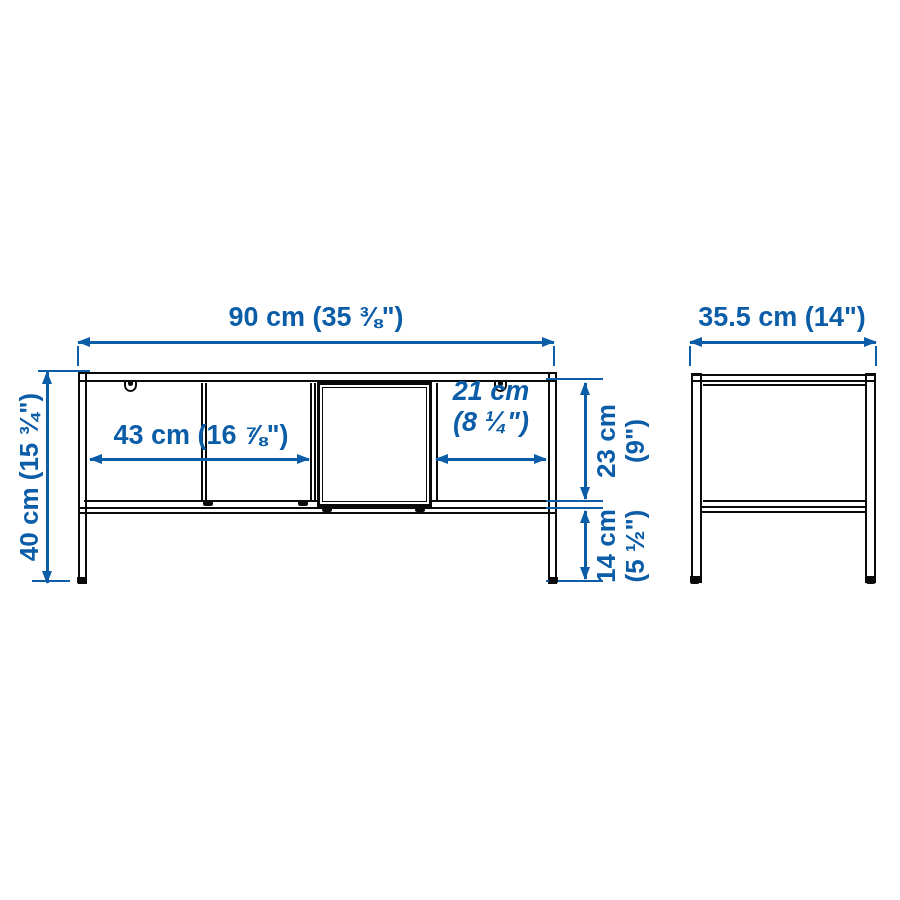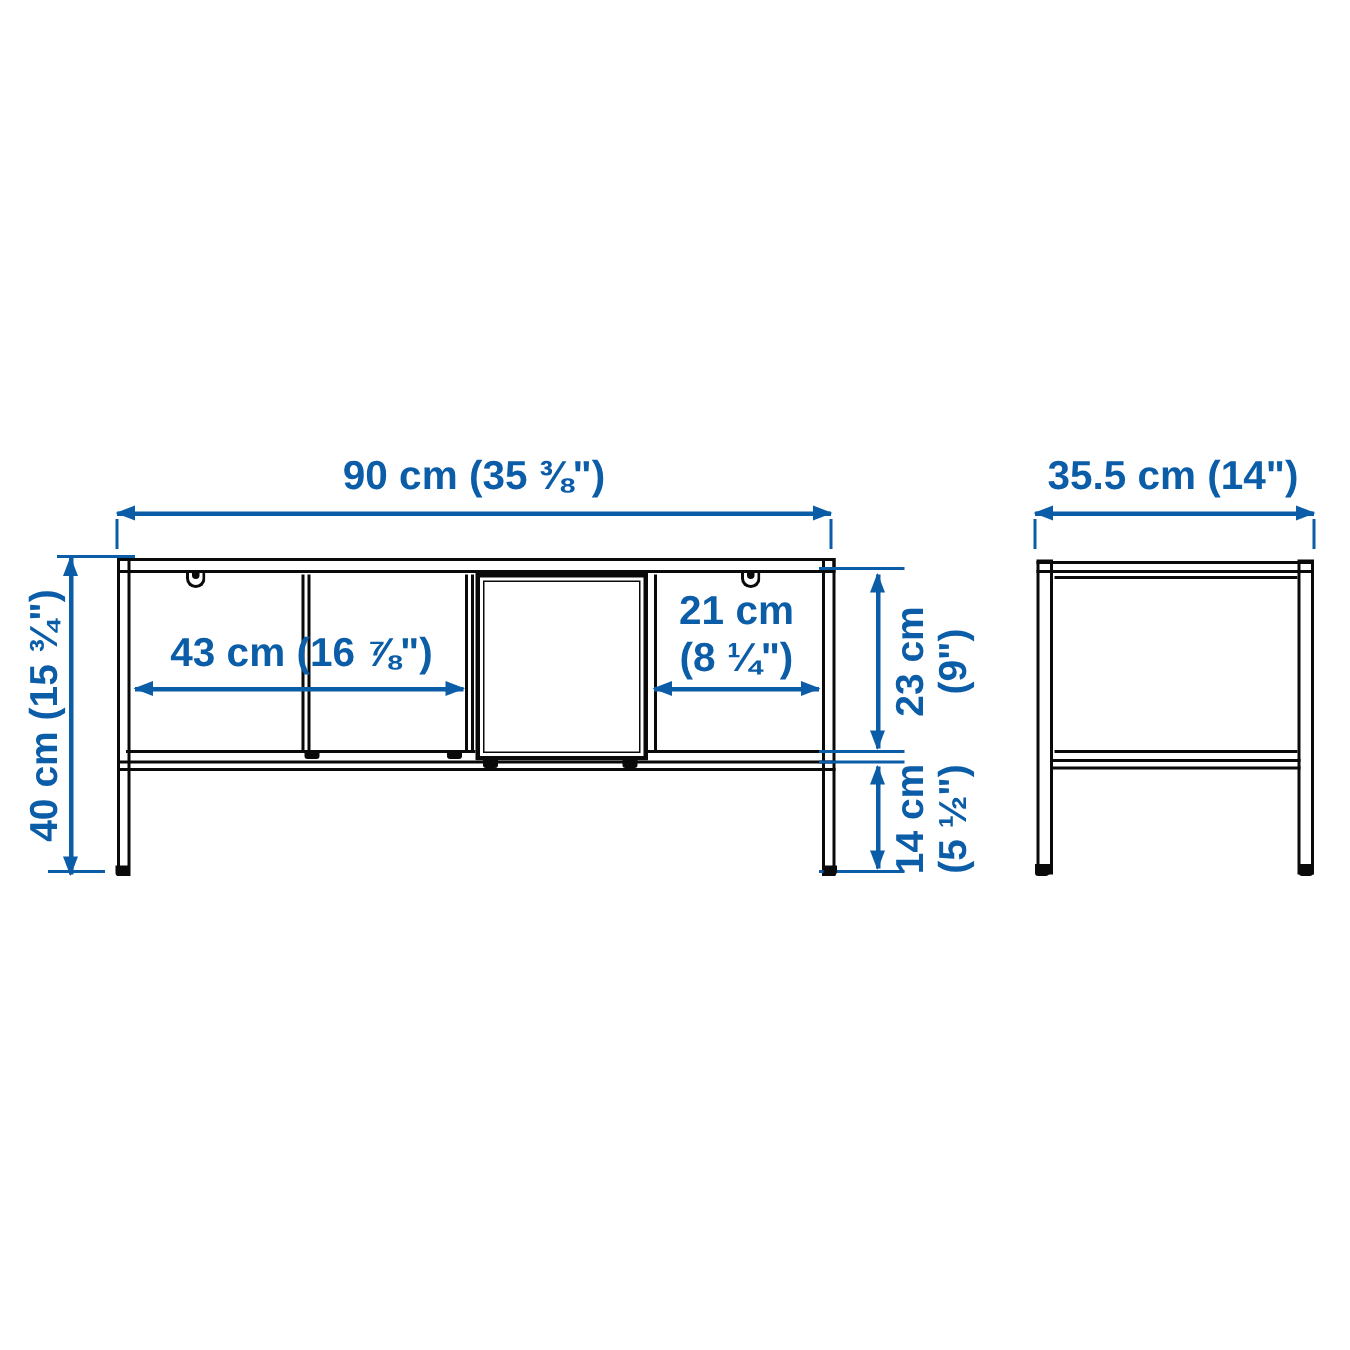--- a/index.html
+++ b/index.html
@@ -80,21 +80,21 @@
   #dh-line  { left: 46px; top: 372px; width: 3px; height: 211px; }
   #dh-ext-t { left: 38px; top: 370px; width: 52px; height: 2px; }
   #dh-ext-b { left: 32px; top: 580px; width: 38px; height: 2px; }
   #dh-label { left: -86px; top: 460px; width: 230px; height: 34px; line-height: 34px; font-size: 26px; }
 
   
   #ds-label { left: 88px; top: 420px; width: 226px; }
   #ds-line  { left: 90px; top: 458px; width: 219px; height: 3px; }
 
   
-  #dr-label { left: 432px; top: 392px; width: 118px; }
+  #dr-label { left: 432px; top: 376px; width: 118px; font-style: italic; }
   #dr-line  { left: 436px; top: 458px; width: 110px; height: 3px; }
 
   
   #dc-ext-t { left: 546px; top: 378px; width: 57px; height: 2px; }
   #dc-ext-b { left: 546px; top: 500px; width: 57px; height: 2px; }
   #dc-line  { left: 584px; top: 383px; width: 3px; height: 116px; }
   #dc-label { left: 559px; top: 412px; width: 124px; height: 58px; }
 
   
   #dl-ext-t { left: 546px; top: 507px; width: 57px; height: 2px; }

